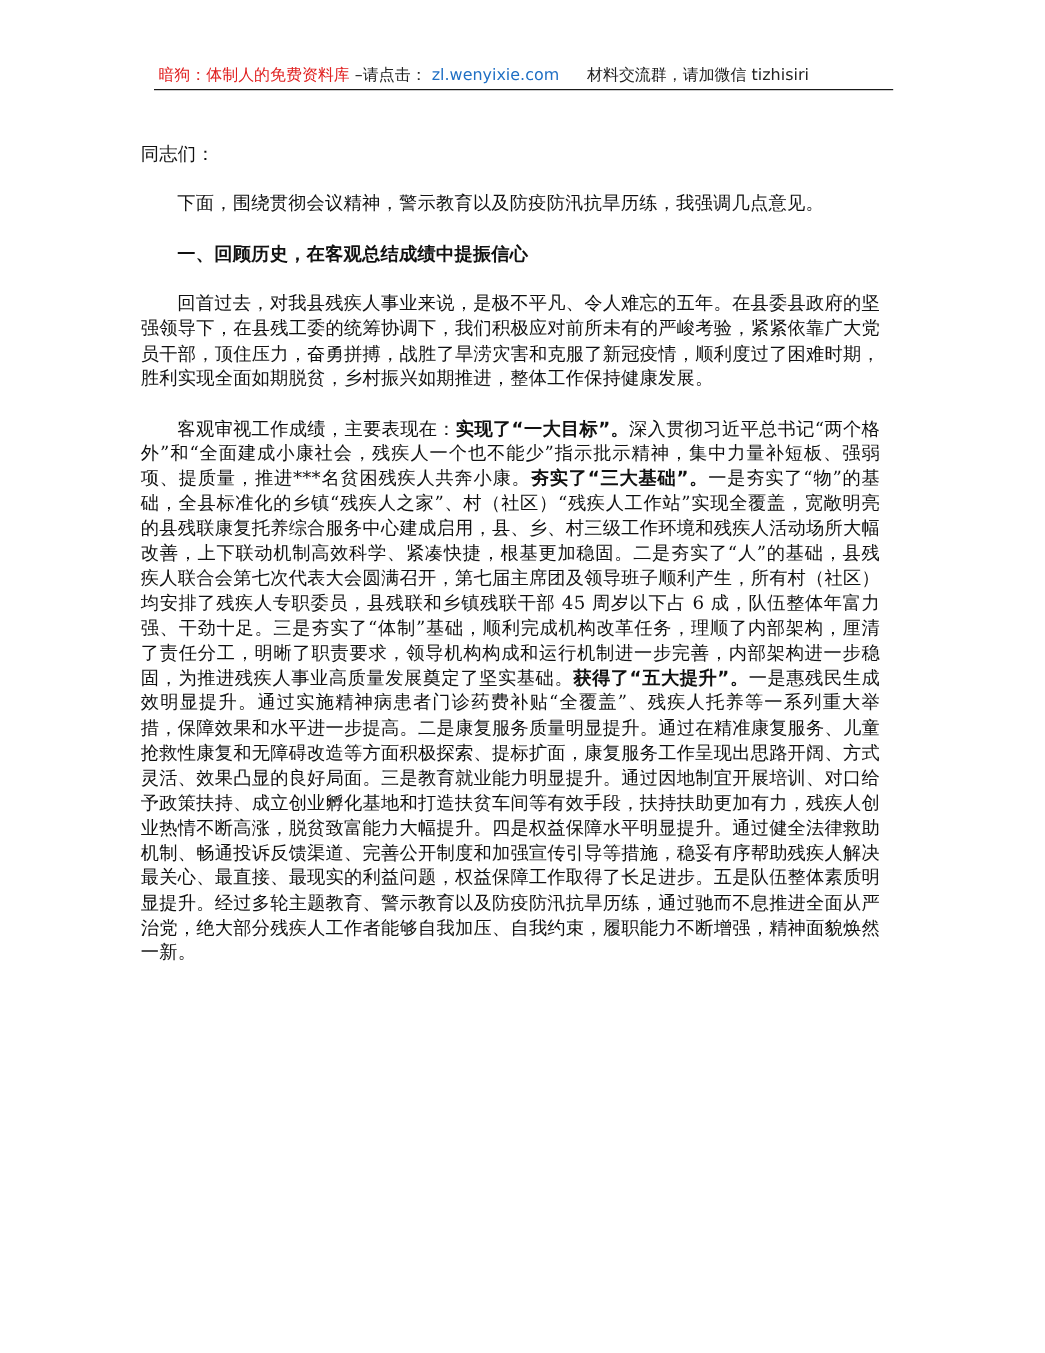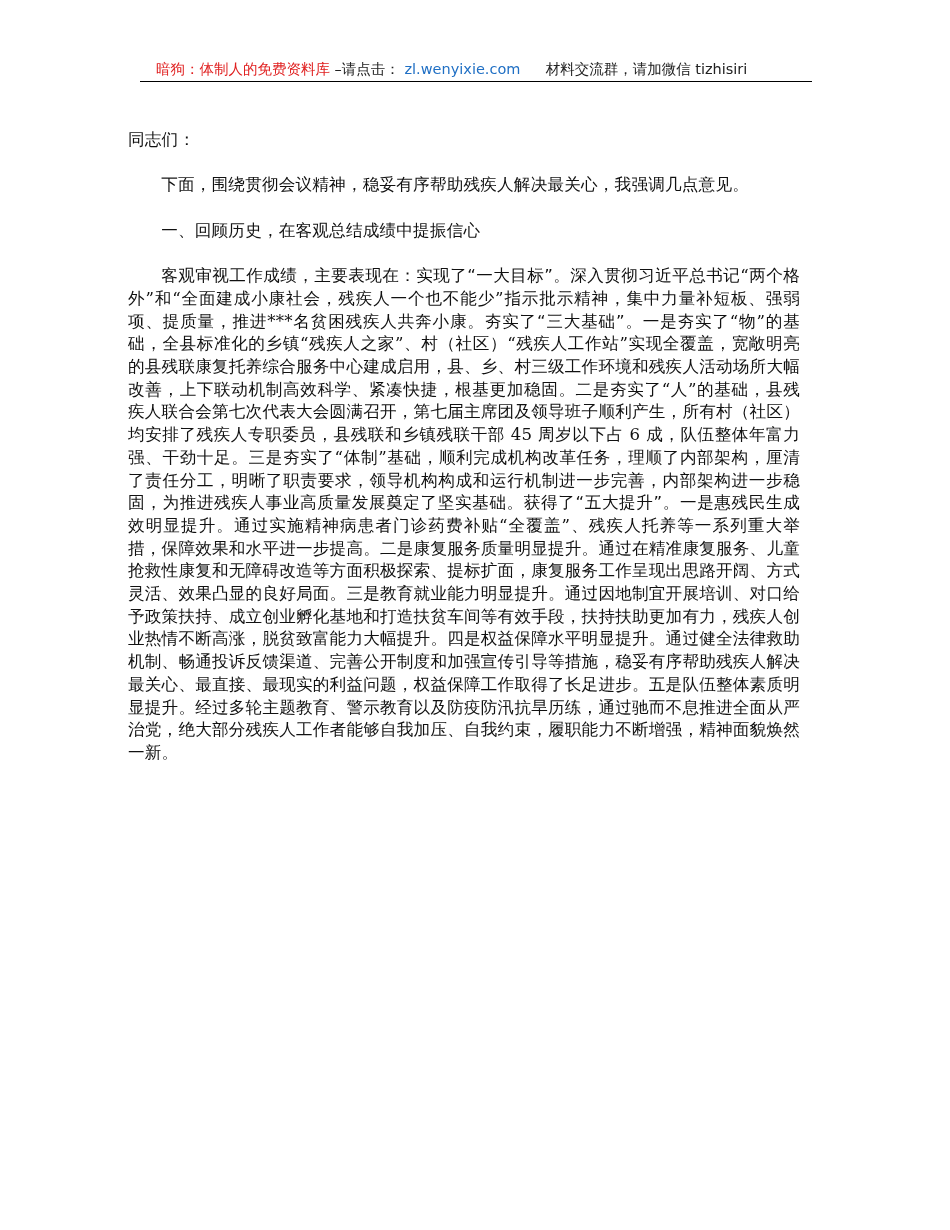--- a/index.html
+++ b/index.html
@@ -1,42 +1,43 @@
 <!DOCTYPE html>
 <html><head>
 <meta charset="utf-8">
 <style>
   html, body { margin:0; padding:0; background:#ffffff; }
   body { width:950px; height:1230px; position:relative; overflow:hidden;
          font-family: "DejaVu Serif", "Liberation Serif", serif; color:#111; }
-  .header { position:absolute; left:156px; top:58px; width:672px; height:22px;
+  .header { position:absolute; left:144px; top:58px; width:672px; height:22px;
             font-family: "DejaVu Sans", "Liberation Sans", sans-serif; font-size:14.5px;
             white-space:nowrap; line-height:22px; }
   .header .red { color:#e02020; }
   .header .dark { color:#222; }
   .header .blue { color:#1f6fc4; }
   .header .gap { display:inline-block; width:16px; }
   .rule { position:absolute; left:140px; top:81px; width:672px; height:1px; background:#000; }
   .content { position:absolute; left:128px; top:129px; width:672px;
              font-size:16.6px; line-height:22.7px; letter-spacing:0.2px; }
   .content p { margin:0 0 22.7px 0; text-align:justify; text-justify:inter-character; }
   .indent { text-indent:2em; }
-  .bold { font-weight:normal; font-family:"DejaVu Sans","Liberation Sans",sans-serif; }
+  .bold { font-weight:bold; font-family:"DejaVu Sans","Liberation Sans",sans-serif; }
   .greeting { margin-bottom:22.7px; }
 </style>
 </head>
 <body>
 
 <div class="header">
   <span class="red">暗狗：体制人的免费资料库</span>
   <span class="dark">–请点击：</span>
   <span class="blue">zl.wenyixie.com</span>
   <span class="gap"></span>
   <span class="dark">材料交流群，请加微信 tizhisiri</span>
 </div>
 <div class="rule"></div>
 
 <div class="content">
   <p class="greeting">同志们：</p>
-  <p class="indent">下面，围绕贯彻会议精神，稳妥有序帮助残疾人解决最关心，我强调几点意见。</p>
+  <p class="indent">下面，围绕贯彻会议精神，警示教育以及防疫防汛抗旱历练，我强调几点意见。</p>
   <p class="indent bold">一、回顾历史，在客观总结成绩中提振信心</p>
+  <p class="indent">回首过去，对我县残疾人事业来说，是极不平凡、令人难忘的五年。在县委县政府的坚强领导下，在县残工委的统筹协调下，我们积极应对前所未有的严峻考验，紧紧依靠广大党员干部，顶住压力，奋勇拼搏，战胜了旱涝灾害和克服了新冠疫情，顺利度过了困难时期，胜利实现全面如期脱贫，乡村振兴如期推进，整体工作保持健康发展。</p>
   <p class="indent"><span>客观审视工作成绩，主要表现在：</span><span class="bold">实现了“一大目标”。</span><span>深入贯彻习近平总书记“两个格外”和“全面建成小康社会，残疾人一个也不能少”指示批示精神，集中力量补短板、强弱项、提质量，推进***名贫困残疾人共奔小康。</span><span class="bold">夯实了“三大基础”。</span><span>一是夯实了“物”的基础，全县标准化的乡镇“残疾人之家”、村（社区）“残疾人工作站”实现全覆盖，宽敞明亮的县残联康复托养综合服务中心建成启用，县、乡、村三级工作环境和残疾人活动场所大幅改善，上下联动机制高效科学、紧凑快捷，根基更加稳固。二是夯实了“人”的基础，县残疾人联合会第七次代表大会圆满召开，第七届主席团及领导班子顺利产生，所有村（社区）均安排了残疾人专职委员，县残联和乡镇残联干部 45 周岁以下占 6 成，队伍整体年富力强、干劲十足。三是夯实了“体制”基础，顺利完成机构改革任务，理顺了内部架构，厘清了责任分工，明晰了职责要求，领导机构构成和运行机制进一步完善，内部架构进一步稳固，为推进残疾人事业高质量发展奠定了坚实基础。</span><span class="bold">获得了“五大提升”。</span><span>一是惠残民生成效明显提升。通过实施精神病患者门诊药费补贴“全覆盖”、残疾人托养等一系列重大举措，保障效果和水平进一步提高。二是康复服务质量明显提升。通过在精准康复服务、儿童抢救性康复和无障碍改造等方面积极探索、提标扩面，康复服务工作呈现出思路开阔、方式灵活、效果凸显的良好局面。三是教育就业能力明显提升。通过因地制宜开展培训、对口给予政策扶持、成立创业孵化基地和打造扶贫车间等有效手段，扶持扶助更加有力，残疾人创业热情不断高涨，脱贫致富能力大幅提升。四是权益保障水平明显提升。通过健全法律救助机制、畅通投诉反馈渠道、完善公开制度和加强宣传引导等措施，稳妥有序帮助残疾人解决最关心、最直接、最现实的利益问题，权益保障工作取得了长足进步。五是队伍整体素质明显提升。经过多轮主题教育、警示教育以及防疫防汛抗旱历练，通过驰而不息推进全面从严治党，绝大部分残疾人工作者能够自我加压、自我约束，履职能力不断增强，精神面貌焕然一新。</span></p>
 </div>
 
 </body></html>

